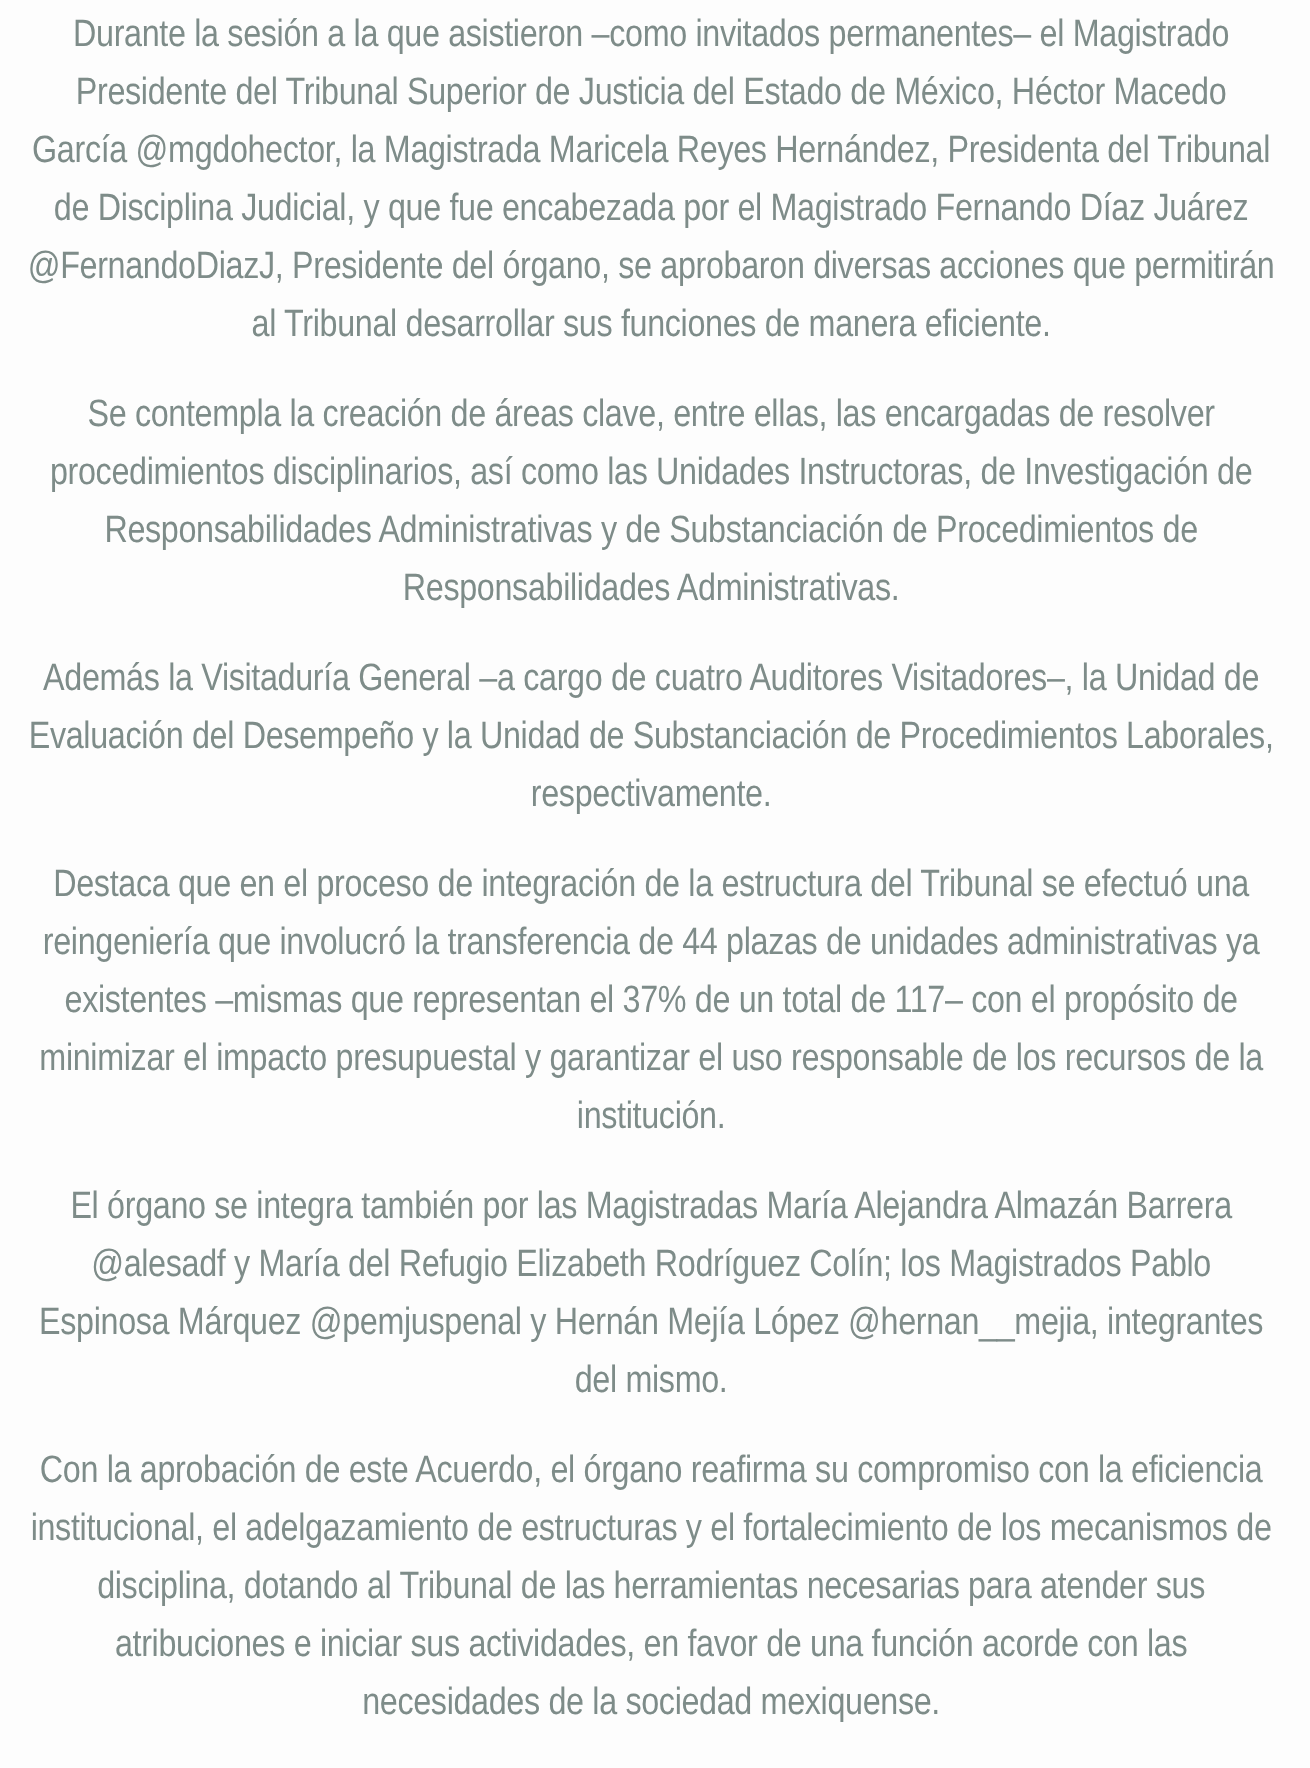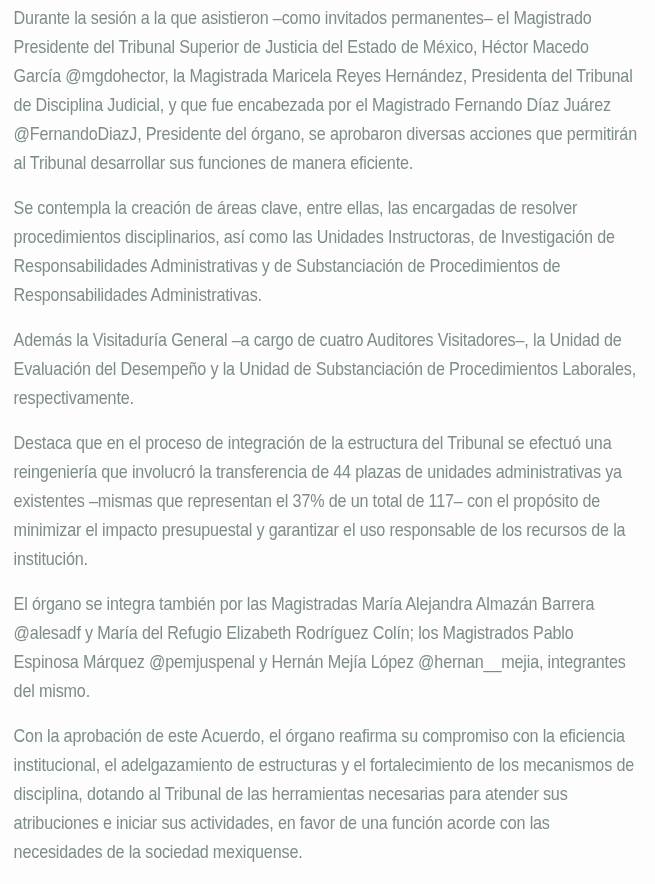--- a/index.html
+++ b/index.html
@@ -5,20 +5,21 @@
   html, body {
     margin: 0;
     padding: 0;
     background: #fdfdfd;
   }
   .viewport {
     width: 655px;
     height: 884px;
     overflow: hidden;
     background: #fdfdfd;
+    text-align: center;
   }
   .article {
     box-sizing: border-box;
     width: 770px;
     padding: 3px 20px 20px 16px;
     transform: scaleX(0.85);
     transform-origin: 0 0;
     font-family: "Liberation Sans", sans-serif;
     font-size: 19px;
     line-height: 29px;

